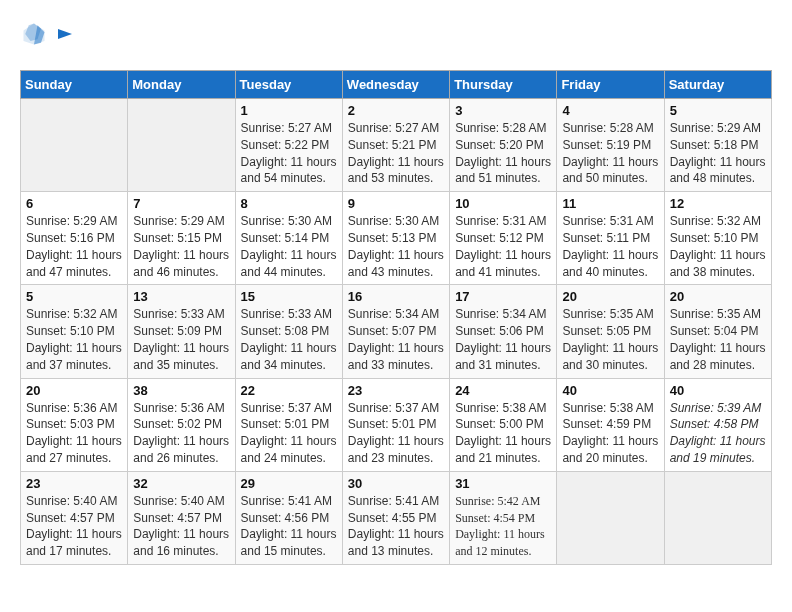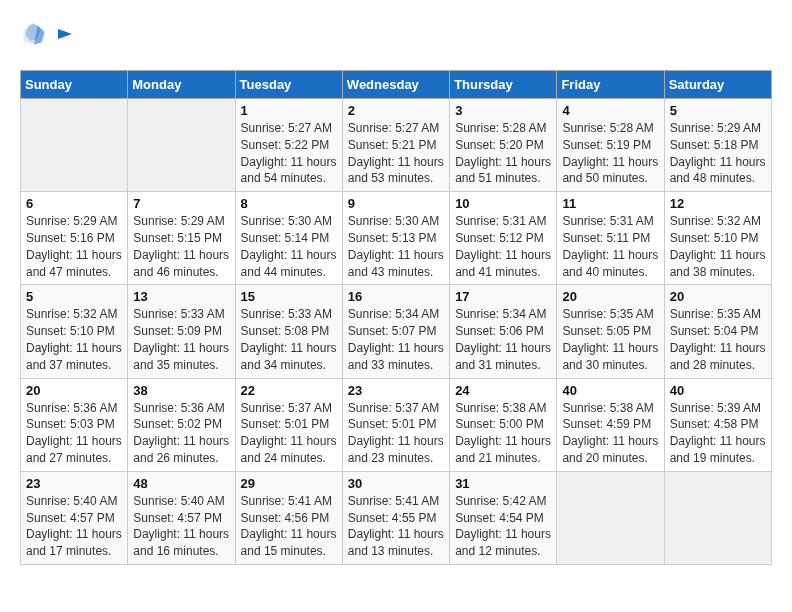--- a/index.html
+++ b/index.html
@@ -287,53 +287,53 @@
 Daylight: 11 hours and 21 minutes.</div>
         </td>
         <td>
           <span class="day-number">40</span>
           <div class="day-info" style="white-space: pre-line;">Sunrise: 5:38 AM
 Sunset: 4:59 PM
 Daylight: 11 hours and 20 minutes.</div>
         </td>
         <td>
           <span class="day-number">40</span>
-          <div class="day-info" style="white-space: pre-line;">Sunrise: 5:39 AM
+          <div class="day-info" style="white-space: pre-line; font-style: italic;">Sunrise: 5:39 AM
 Sunset: 4:58 PM
 Daylight: 11 hours and 19 minutes.</div>
         </td>
       </tr>
       <tr>
         <td>
           <span class="day-number">23</span>
           <div class="day-info" style="white-space: pre-line;">Sunrise: 5:40 AM
 Sunset: 4:57 PM
 Daylight: 11 hours and 17 minutes.</div>
         </td>
         <td>
-          <span class="day-number">48</span>
+          <span class="day-number">32</span>
           <div class="day-info" style="white-space: pre-line;">Sunrise: 5:40 AM
 Sunset: 4:57 PM
 Daylight: 11 hours and 16 minutes.</div>
         </td>
         <td>
           <span class="day-number">29</span>
           <div class="day-info" style="white-space: pre-line;">Sunrise: 5:41 AM
 Sunset: 4:56 PM
 Daylight: 11 hours and 15 minutes.</div>
         </td>
         <td>
           <span class="day-number">30</span>
           <div class="day-info" style="white-space: pre-line;">Sunrise: 5:41 AM
 Sunset: 4:55 PM
 Daylight: 11 hours and 13 minutes.</div>
         </td>
         <td>
           <span class="day-number">31</span>
-          <div class="day-info" style="white-space: pre-line;">Sunrise: 5:42 AM
+          <div class="day-info" style="white-space: pre-line; font-family: Liberation Serif, serif;">Sunrise: 5:42 AM
 Sunset: 4:54 PM
 Daylight: 11 hours and 12 minutes.</div>
         </td>
         <td class="empty-cell"></td>
         <td class="empty-cell"></td>
       </tr>
     </tbody>
 </table>
 
 </body></html>

